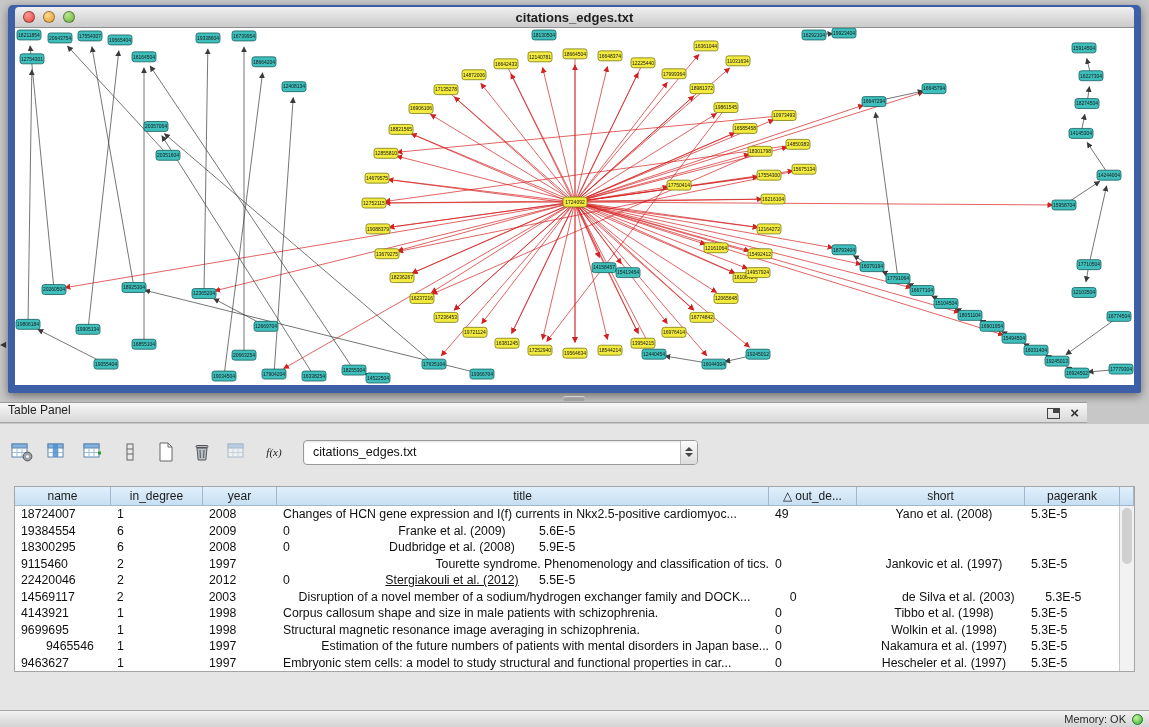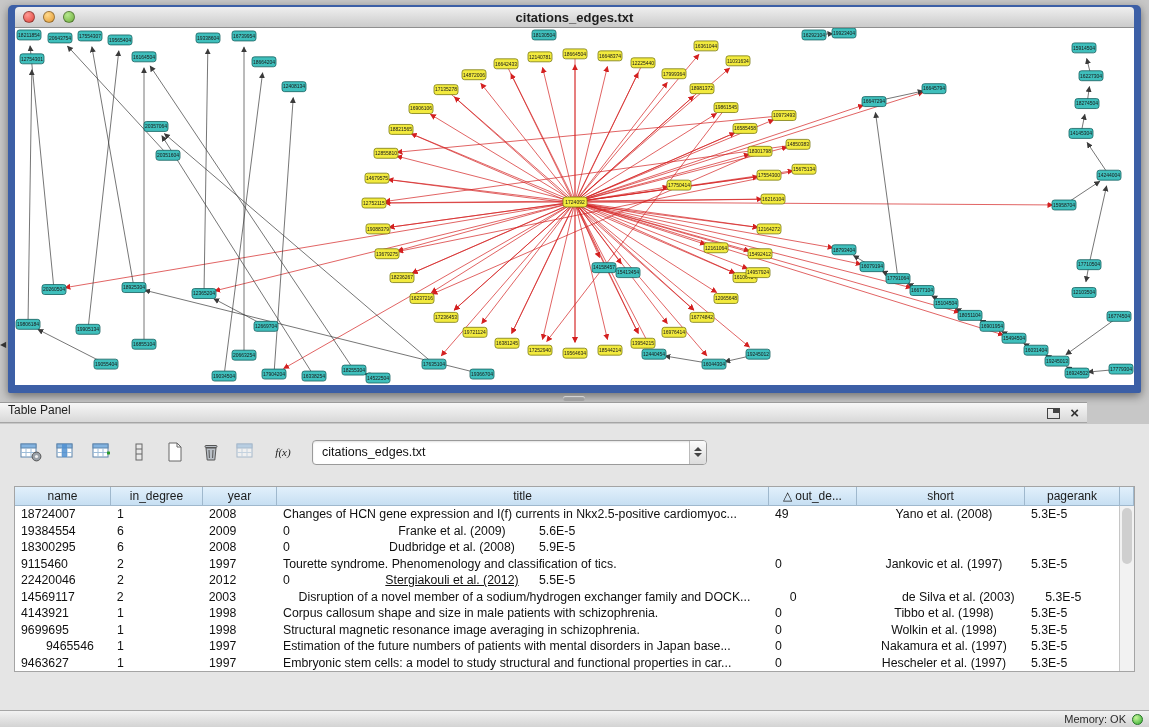--- a/index.html
+++ b/index.html
@@ -45,21 +45,21 @@
     display:flex; padding:0 8px; font-size:12px; color:#222;
   }
   .tp-icons { margin-left:auto; display:flex; align-items:center; gap:10px; }
   .tp-float { display:inline-flex; cursor:pointer; }
   .tp-close { font-size:15px; font-weight:bold; color:#333; cursor:pointer; line-height:1; }
 
   .tp-body {
     position:absolute; left:0; top:424px; width:1149px; height:286px;
     background:#e5e5e5;
   }
-  .toolbar { position:absolute; left:16px; top:14px; display:flex; align-items:center; }
+  .toolbar { position:absolute; left:7px; top:14px; display:flex; align-items:center; }
   .tb-icons { display:flex; align-items:center; gap:6px; }
   .tb-btn { width:30px; height:28px; display:flex; align-items:center; justify-content:center; cursor:pointer; border-radius:4px; }
   .tb-btn svg { width:22px; height:22px; }
   .combo {
     margin-left:14px; width:395px; height:25px; background:#ffffff;
     border:1px solid #9a9a9a; border-radius:4px;
     display:flex; align-items:center; cursor:pointer;
     box-shadow:inset 0 1px 2px rgba(0,0,0,.12);
   }
   .combo-text { flex:1; padding-left:9px; font-size:12.5px; color:#111; }
@@ -819,21 +819,21 @@
           <div class="td" style="width: 92px; text-align: left;">6</div>
           <div class="td" style="width: 74px; text-align: left;">2008</div>
           <div class="td" style="width: 88px; text-align: left;">0</div>
           <div class="td" style="width: 168px; text-align: center;">Dudbridge et al. (2008)</div>
           <div class="td" style="width: 95px; text-align: left;">5.9E-5</div>
         </div>
         <div class="tr">
           <div class="td" style="width: 96px; text-align: left;">9115460</div>
           <div class="td" style="width: 92px; text-align: left;">2</div>
           <div class="td" style="width: 74px; text-align: left;">1997</div>
-          <div class="td" style="width: 492px; text-align: left;">Tourette syndrome. Phenomenology and classification of tics.</div>
+          <div class="td" style="width: 492px; text-align: right;">Tourette syndrome. Phenomenology and classification of tics.</div>
           <div class="td" style="width: 88px; text-align: left;">0</div>
           <div class="td" style="width: 168px; text-align: center;">Jankovic et al. (1997)</div>
           <div class="td" style="width: 95px; text-align: left;">5.3E-5</div>
         </div>
         <div class="tr">
           <div class="td" style="width: 96px; text-align: left;">22420046</div>
           <div class="td" style="width: 92px; text-align: left;">2</div>
           <div class="td" style="width: 74px; text-align: left;">2012</div>
           <div class="td" style="width: 88px; text-align: left;">0</div>
           <div class="td" style="width: 168px; text-align: center; text-decoration: underline;">Stergiakouli et al. (2012)</div>
@@ -863,21 +863,21 @@
           <div class="td" style="width: 74px; text-align: left;">1998</div>
           <div class="td" style="width: 492px; text-align: left;">Structural magnetic resonance image averaging in schizophrenia.</div>
           <div class="td" style="width: 88px; text-align: left;">0</div>
           <div class="td" style="width: 168px; text-align: center;">Wolkin et al. (1998)</div>
           <div class="td" style="width: 95px; text-align: left;">5.3E-5</div>
         </div>
         <div class="tr">
           <div class="td" style="width: 96px; text-align: left; padding-left: 31px;">9465546</div>
           <div class="td" style="width: 92px; text-align: left;">1</div>
           <div class="td" style="width: 74px; text-align: left;">1997</div>
-          <div class="td" style="width: 492px; text-align: left;">Estimation of the future numbers of patients with mental disorders in Japan base...</div>
+          <div class="td" style="width: 492px; text-align: right;">Estimation of the future numbers of patients with mental disorders in Japan base...</div>
           <div class="td" style="width: 88px; text-align: left;">0</div>
           <div class="td" style="width: 168px; text-align: center;">Nakamura et al. (1997)</div>
           <div class="td" style="width: 95px; text-align: left;">5.3E-5</div>
         </div>
         <div class="tr">
           <div class="td" style="width: 96px; text-align: left;">9463627</div>
           <div class="td" style="width: 92px; text-align: left;">1</div>
           <div class="td" style="width: 74px; text-align: left;">1997</div>
           <div class="td" style="width: 492px; text-align: left;">Embryonic stem cells: a model to study structural and functional properties in car...</div>
           <div class="td" style="width: 88px; text-align: left;">0</div>

